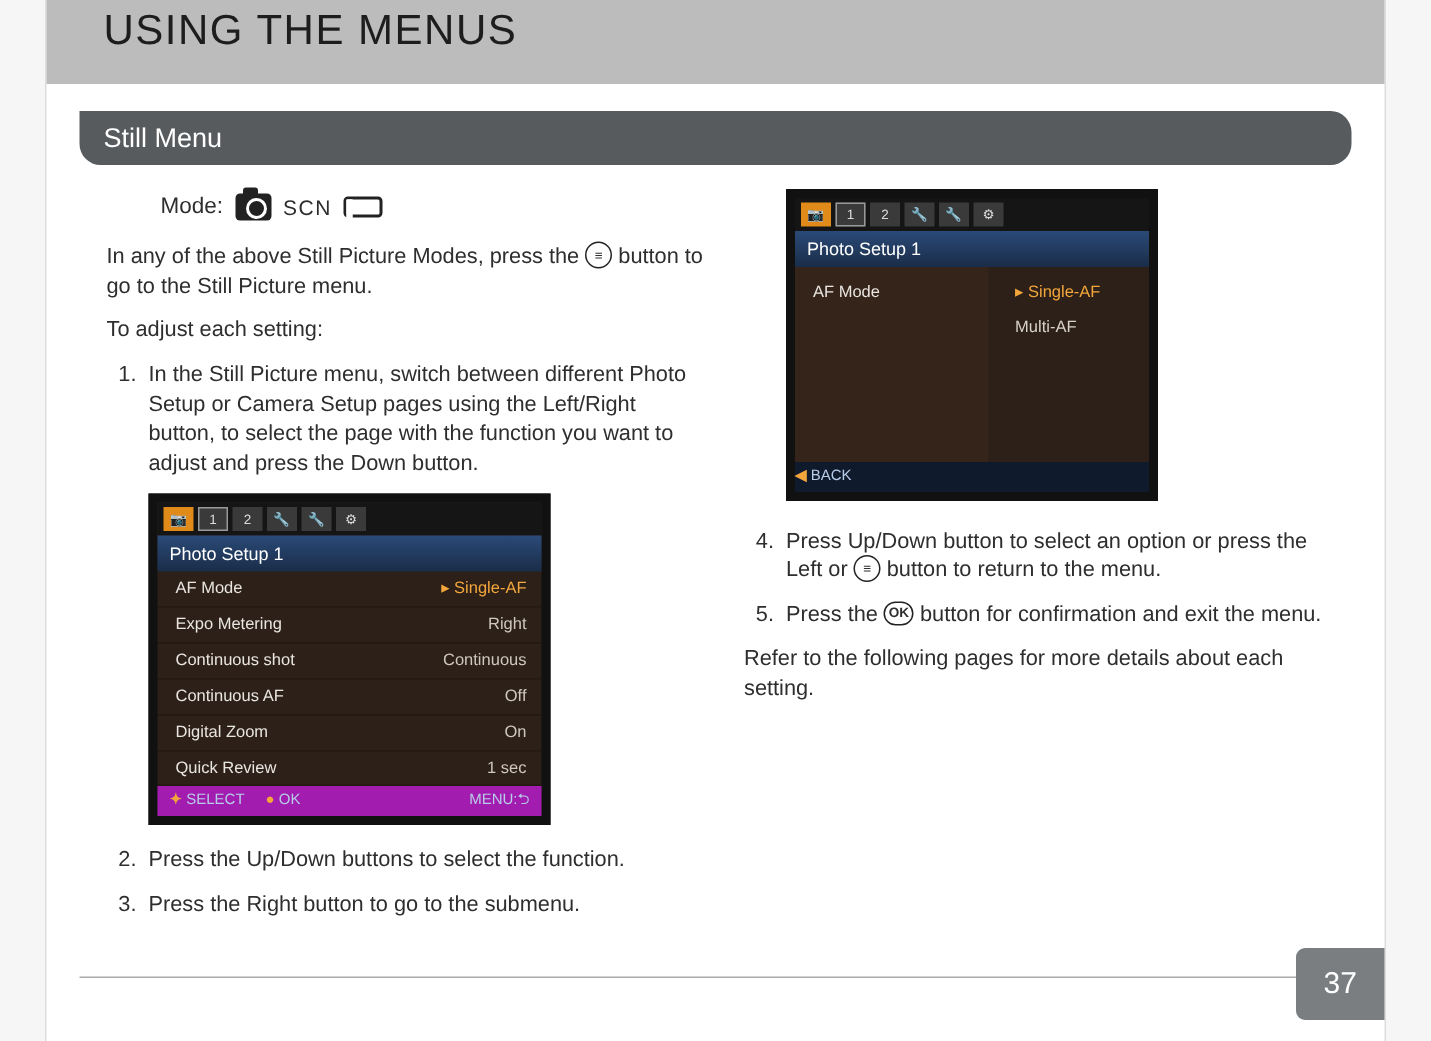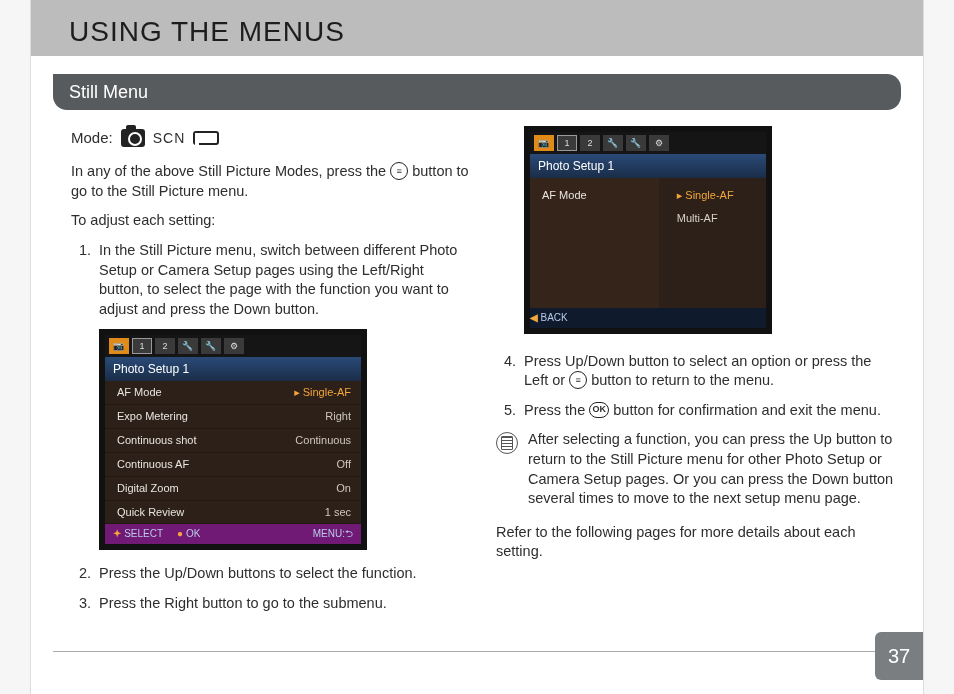--- a/index.html
+++ b/index.html
@@ -17,21 +17,21 @@
     width: 894px; height: 694px;
     background: #fff;
     border-left: 1px solid #ddd;
     border-right: 1px solid #ddd;
   }
   .title-bar {
     background: #bcbcbc;
     height: 56px;
     display: flex;
     align-items: flex-end;
-    padding: 0 0 8px 38px;
+    padding: 0 0 20px 38px;
   }
   .title-bar h1 {
     font-weight: 400;
     font-size: 28px;
     letter-spacing: 1px;
     color: #1d1d1d;
   }
   .section-header {
     margin: 18px 22px 0 22px;
     background: #585b5e;
@@ -45,21 +45,21 @@
     display: flex;
     align-items: center;
   }
   .content {
     display: flex;
     gap: 26px;
     padding: 16px 28px 0 40px;
   }
   .col { flex: 1 1 50%; font-size: 14.5px; line-height: 1.35; color: #2e2e2e; }
   .modeline { margin: 2px 0 14px 0; display: flex; align-items: center; gap: 8px; }
-  .mode-label { font-size: 15px; }
+  .mode-label { font-size: 15px; margin-left: 36px; }
   .icon-camera {
     width: 24px; height: 18px; background:#222; border-radius:3px; position:relative; display:inline-block;
   }
   .icon-camera::before { content:""; position:absolute; top:-4px; left:5px; width:10px; height:5px; background:#222; border-radius:2px 2px 0 0;}
   .icon-camera::after { content:""; position:absolute; top:3px; left:7px; width:10px; height:10px; border:2px solid #fff; border-radius:50%; background:#222;}
   .scn { font-size: 14px; letter-spacing: 1px; }
   .icon-pano {
     width: 26px; height: 14px; border:2px solid #222; border-radius:3px; display:inline-block; position:relative;
   }
   .icon-pano::before, .icon-pano::after {
@@ -111,33 +111,33 @@
   }
   .menurow {
     display:flex; justify-content:space-between; padding:4px 10px 4px 12px;
     border-bottom:1px solid rgba(0,0,0,.2);
   }
   .menurow.hi .v { color:#f3a63b; }
   .menurow.hi .v::before { content:"▸ "; color:#f3a63b; }
   .menurow .k { color:#e9e5e0; }
   .menurow .v { color:#cfc7bd; }
   .footerbar {
-    display:flex; gap:14px; background:#701a75; padding:3px 8px; font-size:10px; color:#b8cbe8;
+    display:flex; gap:14px; background:#a21caf; padding:3px 8px; font-size:10px; color:#b8cbe8;
   }
   .footerbar span b { color:#f3a63b; }
   .opt { padding:4px 10px 4px 18px; color:#d8d2c8; }
   .opt.hi { color:#f3a63b; }
   .opt.hi::before { content:"▸ "; }
   .backbar { background:#0f1a2c; padding:3px 0; font-size:10px; color:#b8cbe8; }
   .backbar b { color:#f3a63b; }
   hr.bottomline {
     position:absolute; left:22px; right:22px; bottom:42px; border:none; border-top:1px solid #aaa;
   }
   .pagenum {
-    position:absolute; right:0; bottom:14px; width:48px; height:48px;
+    position:absolute; right:0; bottom:14px; width:59px; height:48px;
     background:#7b7e81; color:#fff; display:flex; align-items:center; justify-content:center;
     font-size:20px; border-radius:6px 0 0 6px;
   }
 </style>
 </head>
 <body>
 
 <div class="page">
 
   <div class="title-bar">
@@ -242,24 +242,20 @@
 
       <ol class="steps" start="4">
         <li>
           <span>Press Up/Down button to select an option or press the Left or </span><span class="menu-icon">≡</span><span> button to return to the menu.</span>
         </li>
         <li>
           <span>Press the </span><span class="ok-icon">OK</span><span> button for confirmation and exit the menu.</span>
         </li>
       </ol>
 
-      <div class="note">
-        <div class="note-icon"></div>
-        <div>After selecting a function, you can press the Up button to return to the Still Picture menu for other Photo Setup or Camera Setup pages. Or you can press the Down button several times to move to the next setup menu page.</div>
-      </div>
 
       <p>Refer to the following pages for more details about each setting.</p>
     </div>
   </div>
 
   <hr class="bottomline">
   <div class="pagenum">37</div>
 </div>
 
 </body></html>

